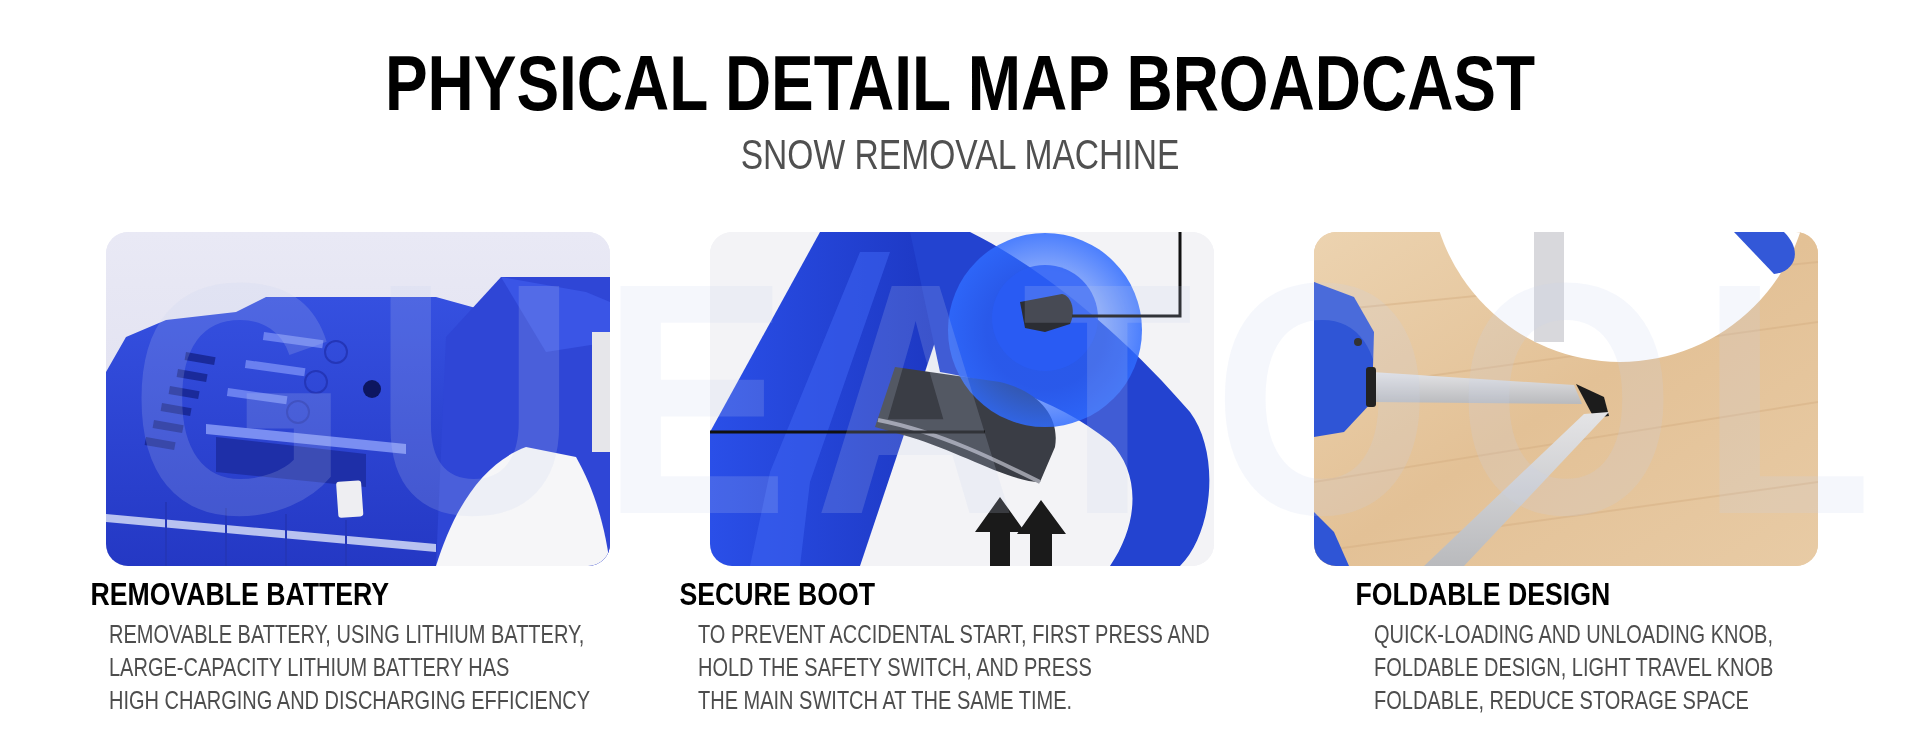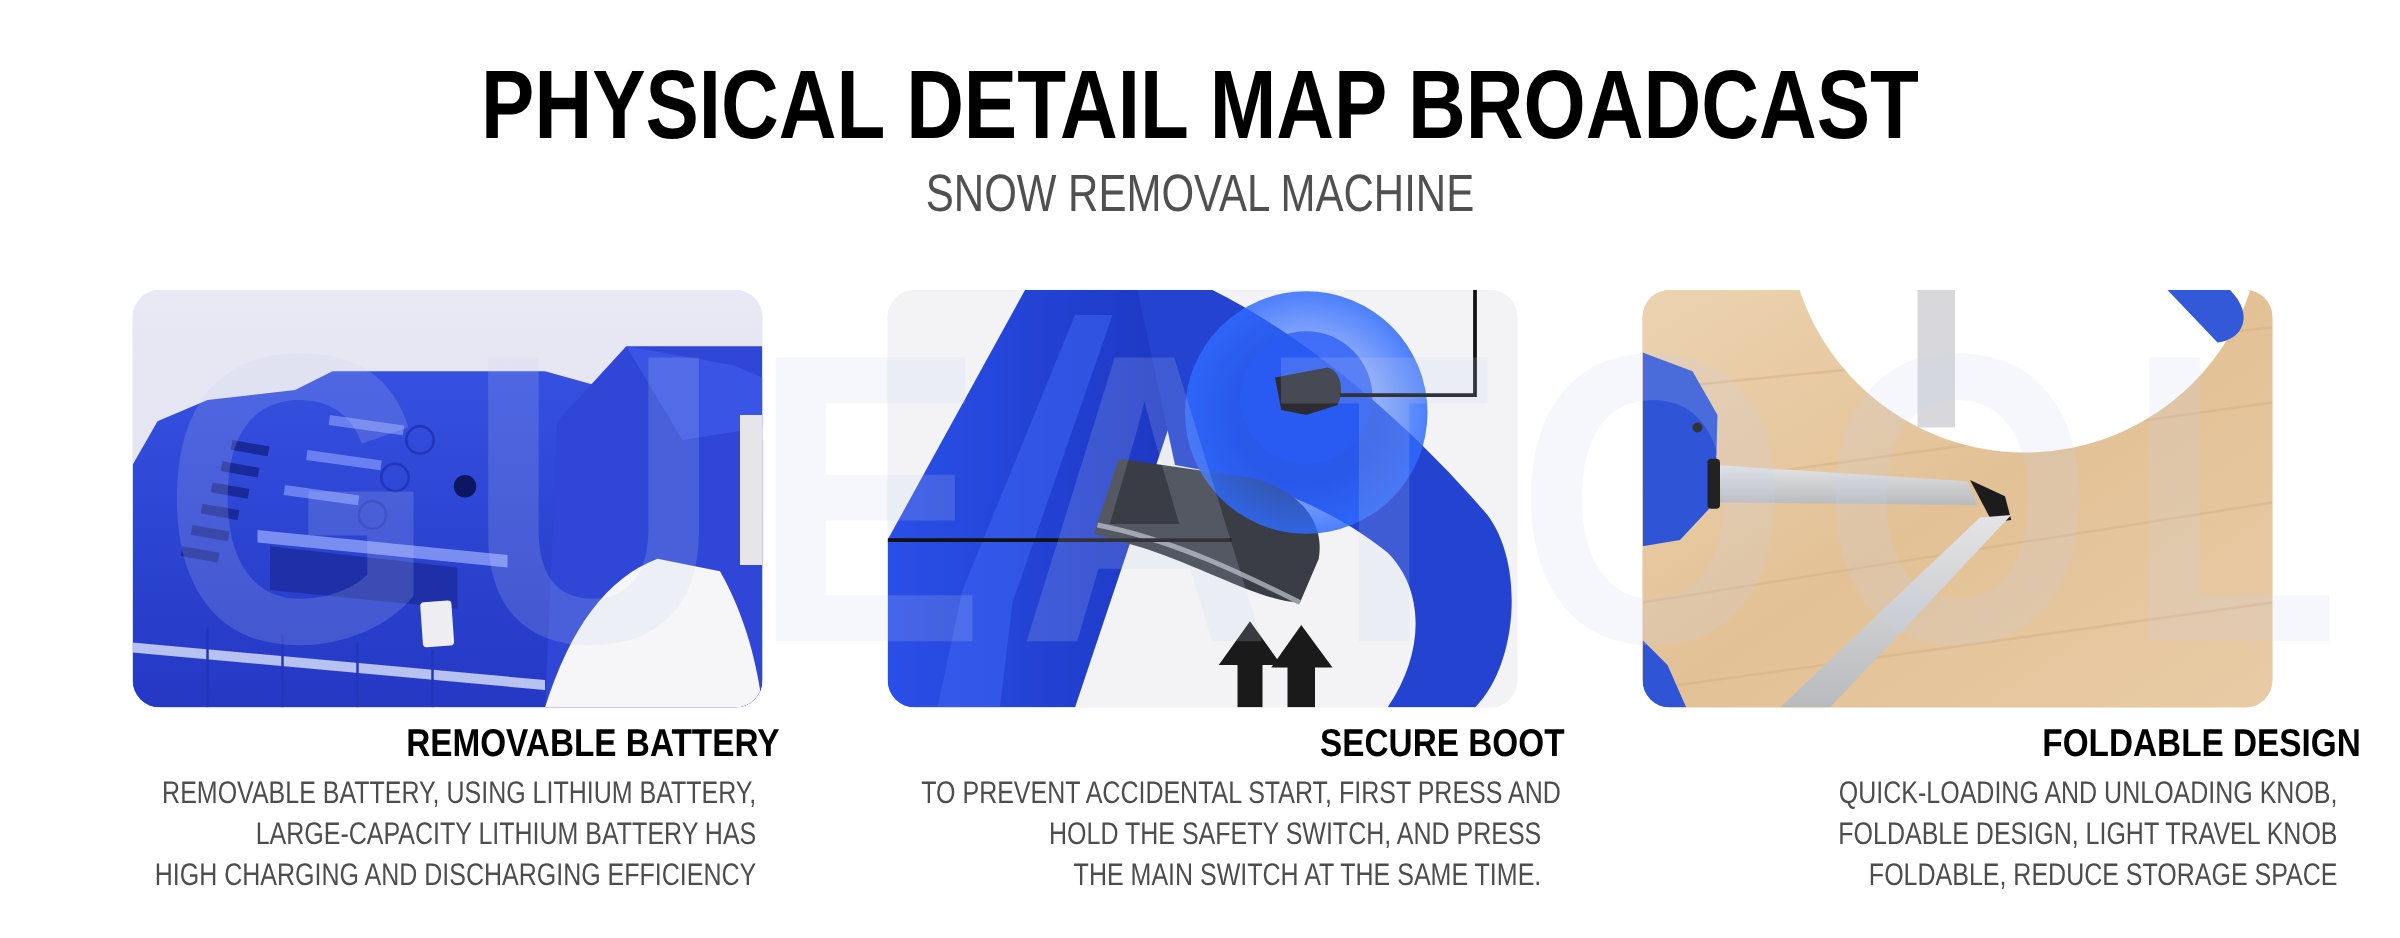--- a/index.html
+++ b/index.html
@@ -28,24 +28,24 @@
   .panel {
     position: absolute; top: 232px; width: 504px; height: 334px;
     border-radius: 22px; overflow: hidden; z-index: 1;
   }
   .panel svg { display: block; width: 100%; height: 100%; }
   #panel-0 { left: 106px; background: #e8e8f4; }
   #panel-1 { left: 710px; background: #f1f1f5; }
   #panel-2 { left: 1314px; background: #e8c9a2; }
 
   .feature {
-    position: absolute; top: 572px; width: 620px; text-align: right; z-index: 2;
+    position: absolute; top: 572px; width: 620px; text-align: left; z-index: 2;
   }
   #feature-0 { left: 47px; }
-  #feature-1 { left: 675px; }
+  #feature-1 { left: 636px; }
   #feature-2 { left: 1312px; }
   .feature-title {
     font-weight: 700; font-size: 31px; line-height: 46px; color: #000;
     transform: scaleX(0.86); transform-origin: 50% 0;
   }
   .feature-line {
     font-size: 25px; line-height: 33px; color: #4d4d4d;
     transform: scaleX(0.80); transform-origin: 50% 0; white-space: nowrap;
   }
 </style>

